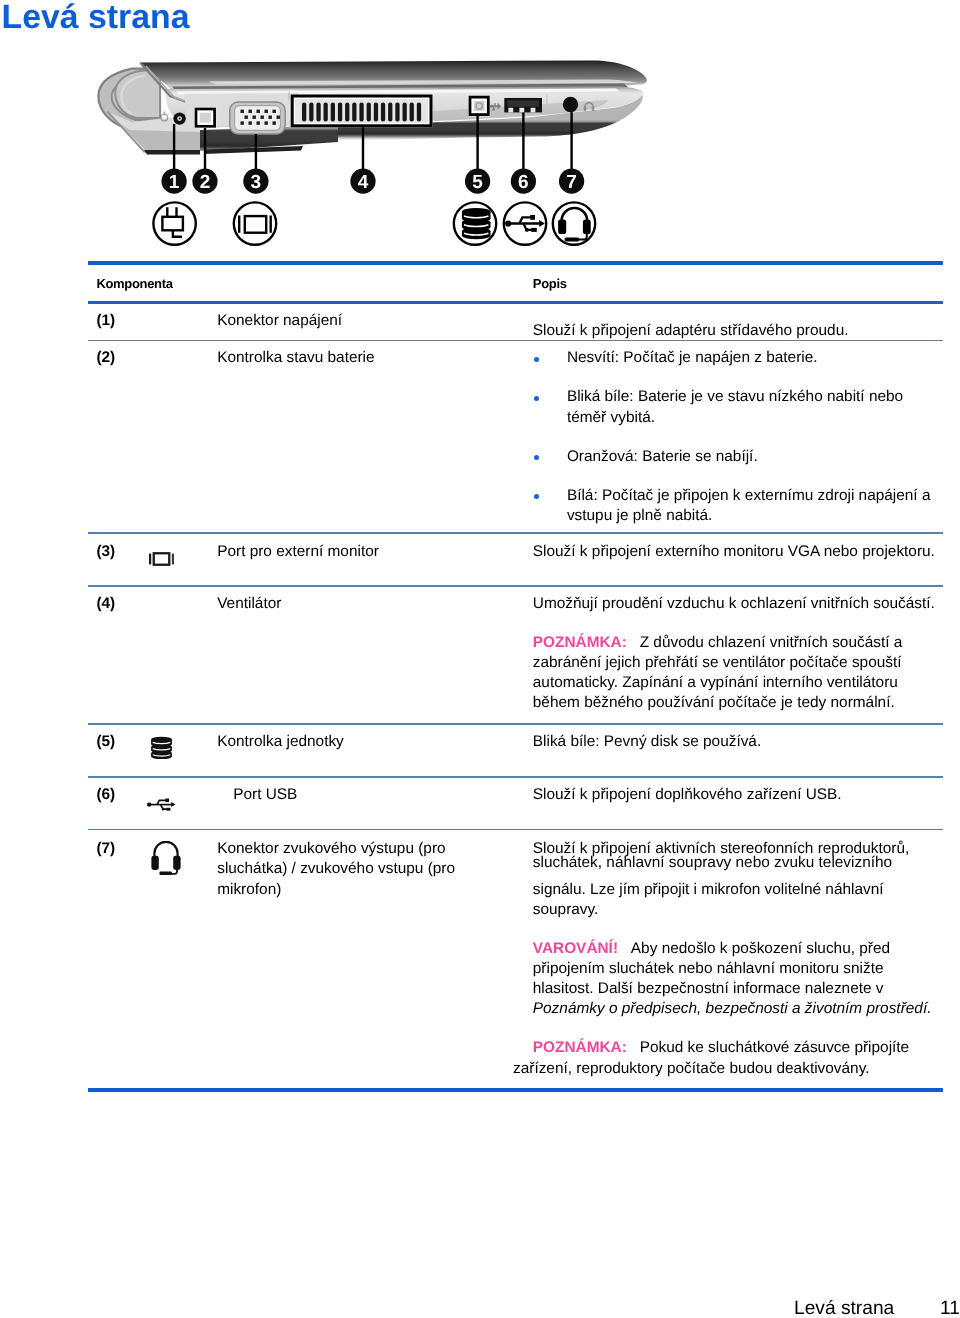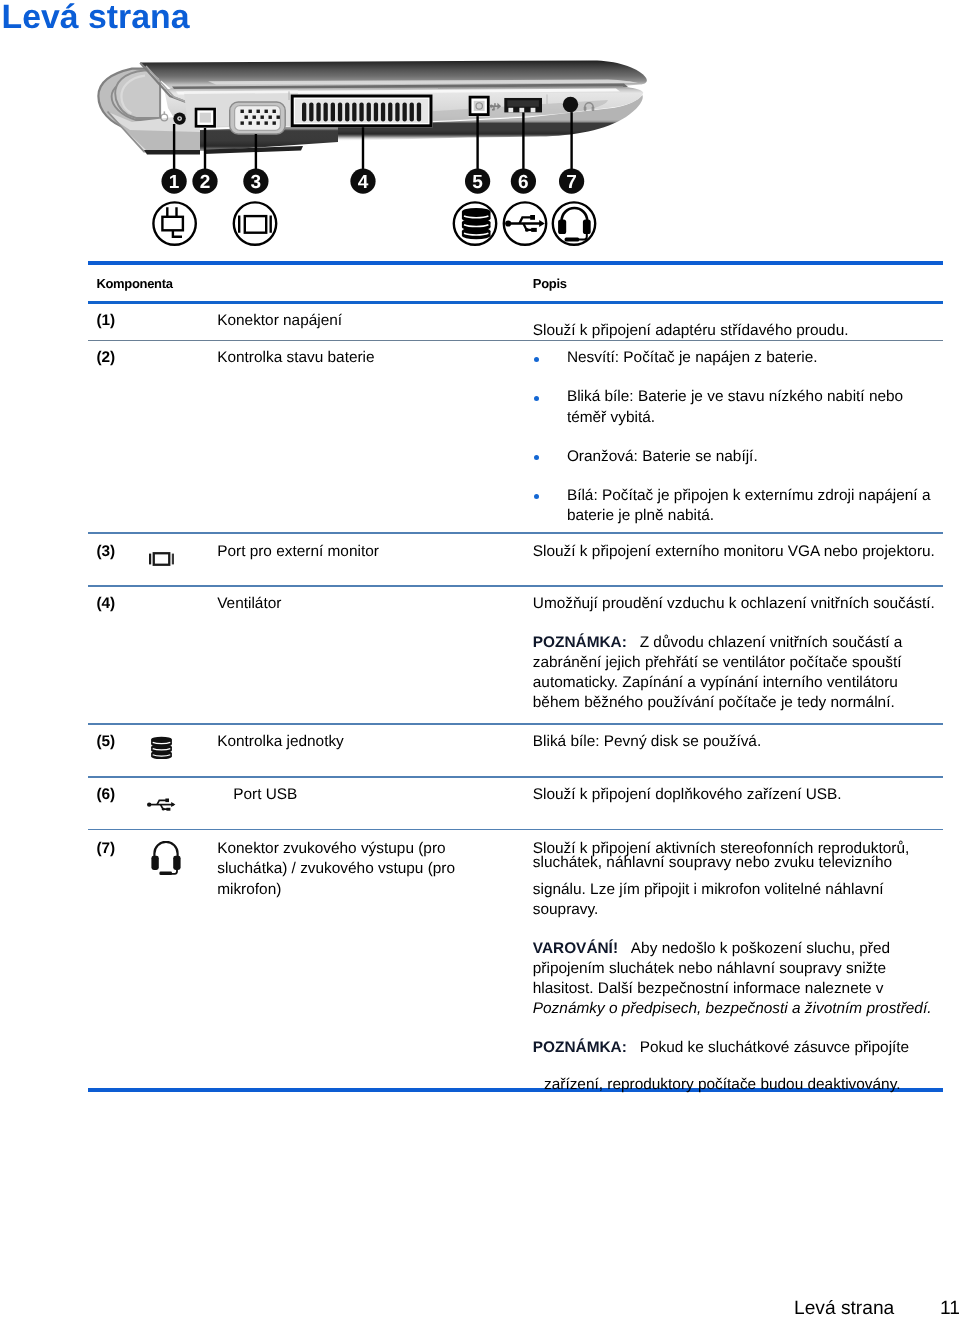--- a/index.html
+++ b/index.html
@@ -5,21 +5,21 @@
 <style>
   html,body{margin:0;padding:0;background:#fff;}
   body{width:960px;height:1318px;font-family:"Liberation Sans",sans-serif;position:relative;overflow:hidden;color:#000;-webkit-font-smoothing:antialiased;text-rendering:geometricPrecision;}
   .page{position:absolute;left:0;top:0;width:960px;height:1318px;}
   #page-title{position:absolute;left:1.6px;top:0.2px;font-size:33.8px;line-height:34px;font-weight:bold;color:#0b5ed7;white-space:nowrap;}
   #figure{position:absolute;left:88px;top:50px;width:560px;height:208px;}
   #table{position:absolute;left:88px;top:261px;width:855px;}
   .cell{position:absolute;font-size:15.4px;line-height:15.4px;color:#000;white-space:nowrap;}
   .num{font-weight:bold;}
   .hdr{font-weight:bold;font-size:13px;line-height:15.9px;letter-spacing:-0.32px;}
-  .blue-lbl{color:#0f172a;font-weight:bold;}
+  .blue-lbl{color:#ec4899;font-weight:bold;}
   .ital{font-style:italic;}
   .bullet{position:absolute;width:5px;height:5px;border-radius:50%;background:#1467d3;}
   #footer-name{position:absolute;left:794px;top:1299px;font-size:19.2px;line-height:19.2px;white-space:nowrap;}
   #footer-page{position:absolute;left:940px;top:1299px;font-size:19.2px;line-height:19.2px;white-space:nowrap;}
 </style>
 </head>
 <body>
 
 <div class="page">
   <div id="page-title">Levá strana</div>
@@ -349,21 +349,21 @@
       <div class="cell" style="left: 129.2px; top: 89.4px;">Kontrolka stavu baterie</div>
       <div class="bullet" style="left: 446px; top: 96.2px;"></div>
       <div class="cell" style="left: 478.9px; top: 89.4px;">Nesvítí: Počítač je napájen z baterie.</div>
       <div class="bullet" style="left: 446px; top: 135.2px;"></div>
       <div class="cell" style="left: 478.9px; top: 128.4px;">Bliká bíle: Baterie je ve stavu nízkého nabití nebo</div>
       <div class="cell" style="left: 478.9px; top: 148.6px;">téměř vybitá.</div>
       <div class="bullet" style="left: 446px; top: 194.4px;"></div>
       <div class="cell" style="left: 478.9px; top: 187.6px;">Oranžová: Baterie se nabíjí.</div>
       <div class="bullet" style="left: 446px; top: 233.4px;"></div>
       <div class="cell" style="left: 478.9px; top: 226.6px;">Bílá: Počítač je připojen k externímu zdroji napájení a</div>
-      <div class="cell" style="left: 478.9px; top: 246.8px;">baterie je plně nabitá.</div>
+      <div class="cell" style="left: 478.9px; top: 246.8px;">vstupu je plně nabitá.</div>
       <div class="cell num" style="left: 8.4px; top: 282.6px;">(3)</div>
       <div class="icon-box" style="position: absolute; left: 60.8px; top: 290.9px; line-height: 0;"><svg viewBox="0 0 50 28" width="25" height="14" style="overflow:visible">
           <rect x="9.5" y="2.5" width="31" height="23" fill="none" stroke="#1a1a1a" stroke-width="4.6"></rect>
           <rect x="0" y="3.2" width="4.4" height="21.6" fill="#1a1a1a"></rect>
           <rect x="45.6" y="3.2" width="4.4" height="21.6" fill="#3a3a3a"></rect>
         </svg></div>
       <div class="cell" style="left: 129.2px; top: 282.6px;">Port pro externí monitor</div>
       <div class="cell" style="left: 444.8px; top: 282.6px;">Slouží k připojení externího monitoru VGA nebo projektoru.</div>
       <div class="cell num" style="left: 8.4px; top: 334.8px;">(4)</div>
       <div class="cell" style="left: 129.2px; top: 334.8px;">Ventilátor</div>
@@ -419,21 +419,21 @@
           <rect x="9.4" y="30.6" width="12.6" height="3.4" rx="1.3" fill="#111"></rect>
         </svg></div>
       <div class="cell" style="left: 129.2px; top: 580.2px; text-align: right;">Konektor zvukového výstupu (pro</div>
       <div class="cell" style="left: 129.2px; top: 600.4px;">sluchátka) / zvukového vstupu (pro</div>
       <div class="cell" style="left: 129.2px; top: 620.6px;">mikrofon)</div>
       <div class="cell" style="left: 444.8px; top: 580.2px;">Slouží k připojení aktivních stereofonních reproduktorů,</div>
       <div class="cell" style="left: 444.8px; top: 594px;">sluchátek, náhlavní soupravy nebo zvuku televizního</div>
       <div class="cell" style="left: 444.8px; top: 620.6px;">signálu. Lze jím připojit i mikrofon volitelné náhlavní</div>
       <div class="cell" style="left: 444.8px; top: 640.8px;">soupravy.</div>
       <div class="cell" style="left: 444.8px; top: 679.8px; text-align: center;"><span class="blue-lbl">VAROVÁNÍ!</span><span>&nbsp;&nbsp;&nbsp;</span><span>Aby nedošlo k poškození sluchu, před</span></div>
-      <div class="cell" style="left: 444.8px; top: 700px;">připojením sluchátek nebo náhlavní soupravy snižte</div>
+      <div class="cell" style="left: 444.8px; top: 700px;">připojením sluchátek nebo náhlavní monitoru snižte</div>
       <div class="cell" style="left: 444.8px; top: 720.2px;">hlasitost. Další bezpečnostní informace naleznete v</div>
       <div class="cell ital" style="left: 444.8px; top: 740.4px;">Poznámky o předpisech, bezpečnosti a životním prostředí.</div>
       <div class="cell" style="left: 444.8px; top: 779.4px;"><span class="blue-lbl">POZNÁMKA:</span><span>&nbsp;&nbsp;&nbsp;</span><span>Pokud ke sluchátkové zásuvce připojíte</span></div>
-      <div class="cell" style="left: 456px; top: 799.6px; margin-top: 16px;">zařízení, reproduktory počítače budou deaktivovány.</div>
+      <div class="cell" style="left: 425px; top: 799.6px;">zařízení, reproduktory počítače budou deaktivovány.</div>
     </div>
   <div id="footer-name">Levá strana</div>
   <div id="footer-page">11</div>
 </div>
 
 </body></html>

